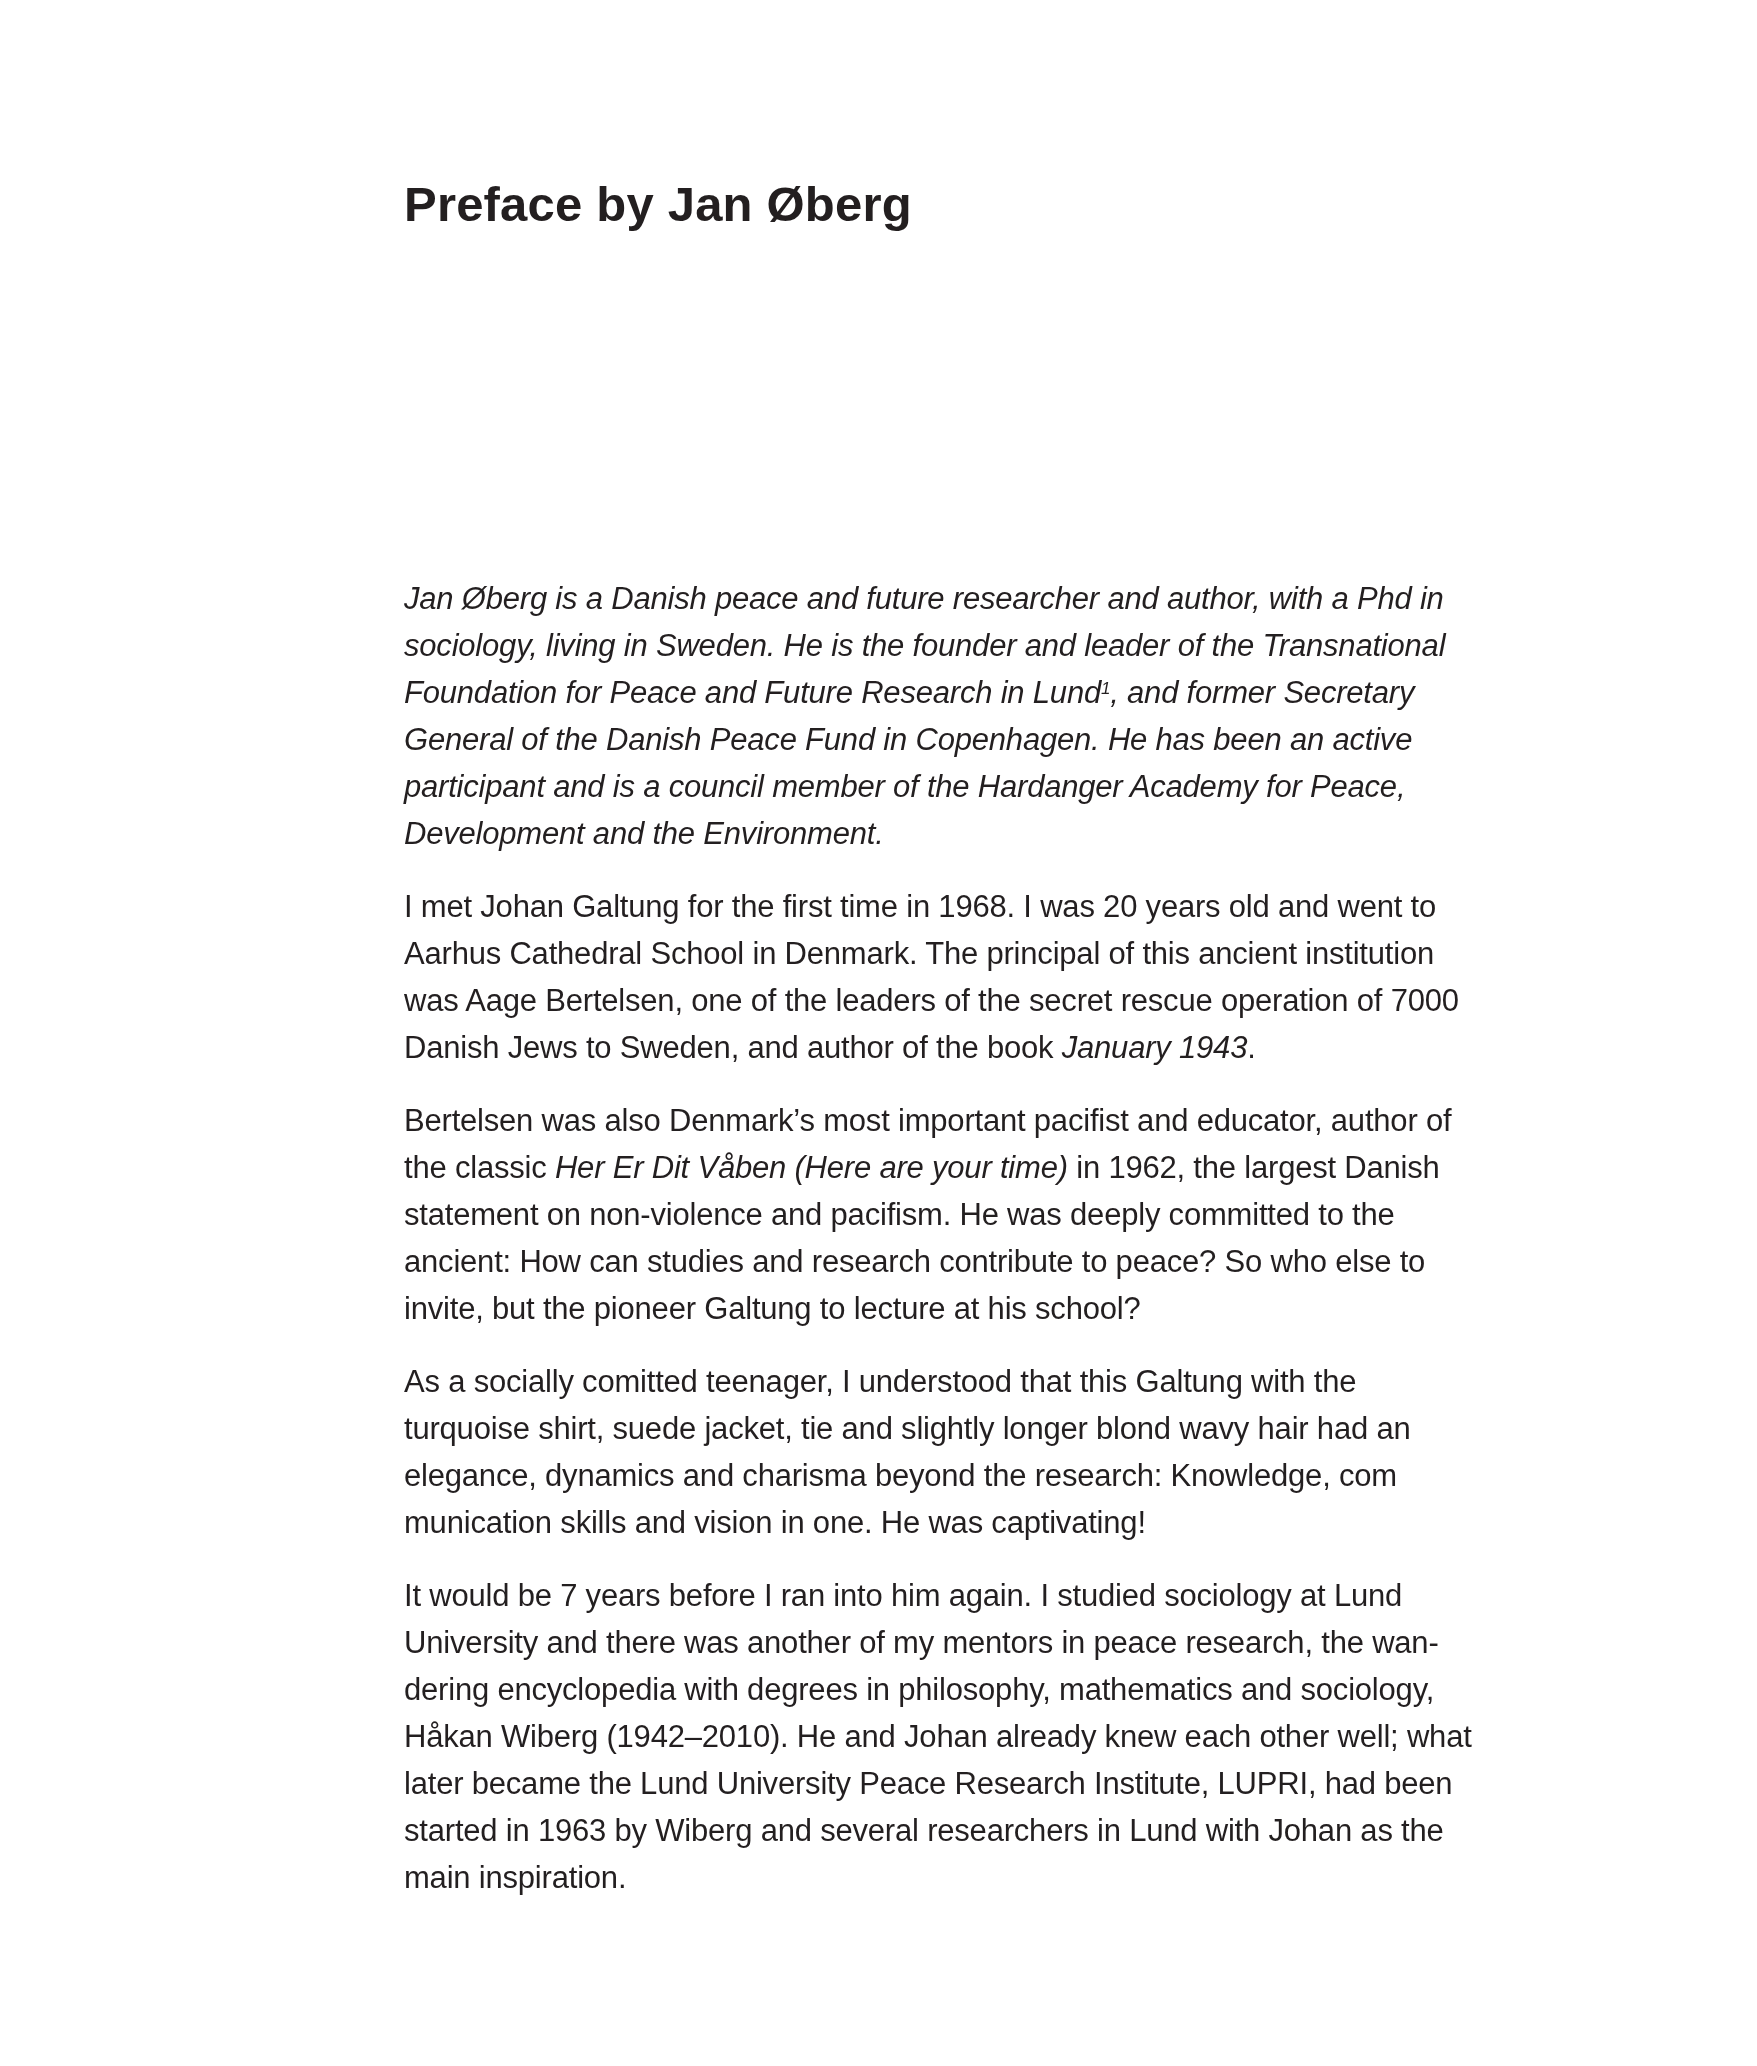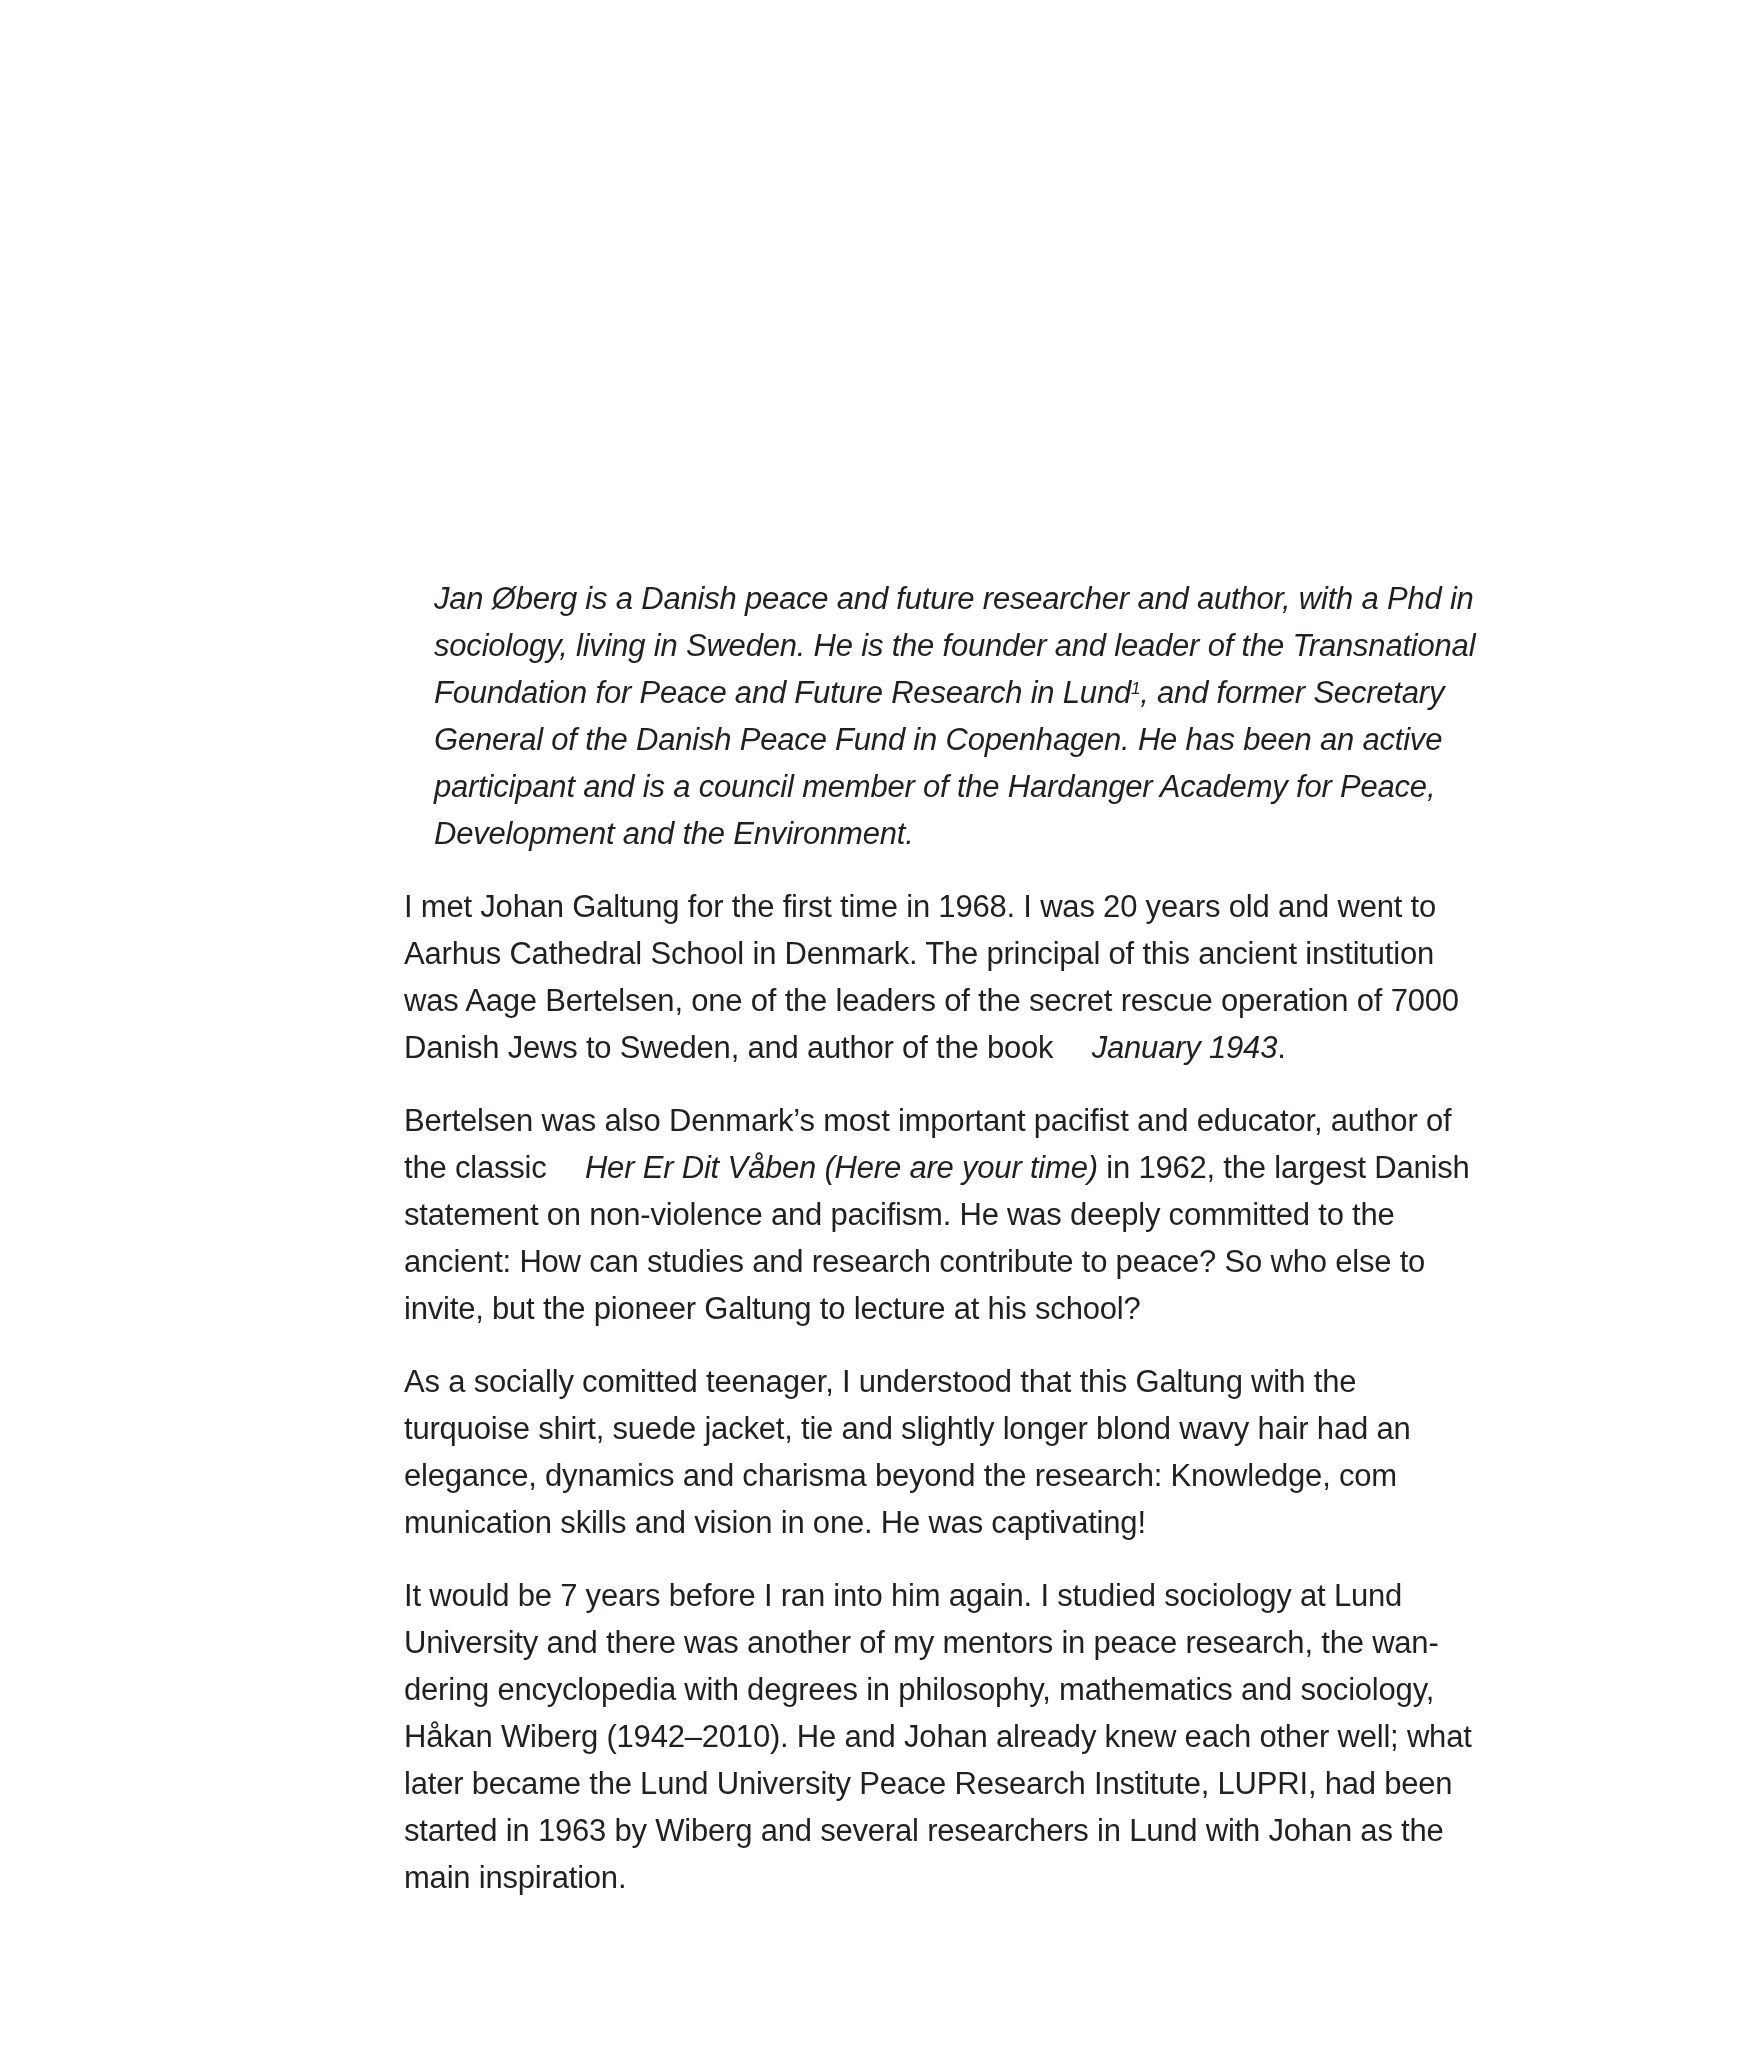--- a/index.html
+++ b/index.html
@@ -32,32 +32,33 @@
     left: 404px;
     top: 575px;
     font-size: 31px;
     line-height: 47px;
     letter-spacing: -0.2px;
   }
   .para {
     margin: 0 0 26px 0;
     white-space: pre;
   }
-  .para.em, .seg.em { font-style: italic; margin-left: 30px; }
+  .para.em, .seg.em { font-style: italic; }
   sup {
     font-size: 0.55em;
     vertical-align: 0.5em;
     line-height: 0;
   }
 </style>
 </head>
 <body style="color: rgb(35, 31, 32); background: rgb(255, 255, 255);">
 
 <div class="page">
 
+  <h1 class="title">Preface by Jan Øberg</h1>
 
   <div class="text-block" id="paragraphs">
       <p class="para em"><span class="seg">Jan Øberg is a Danish peace and future researcher and author, with a Phd in
 sociology, living in Sweden. He is the founder and leader of the Transnational
 Foundation for Peace and Future Research in Lund</span><sup class="seg">1</sup><span class="seg">, and former Secretary
 General of the Danish Peace Fund in Copenhagen. He has been an active
 participant and is a council member of the Hardanger Academy for Peace,
 Development and the Environment.</span></p>
       <p class="para"><span class="seg">I met Johan Galtung for the first time in 1968. I was 20 years old and went to
 Aarhus Cathedral School in Denmark. The principal of this ancient institution

